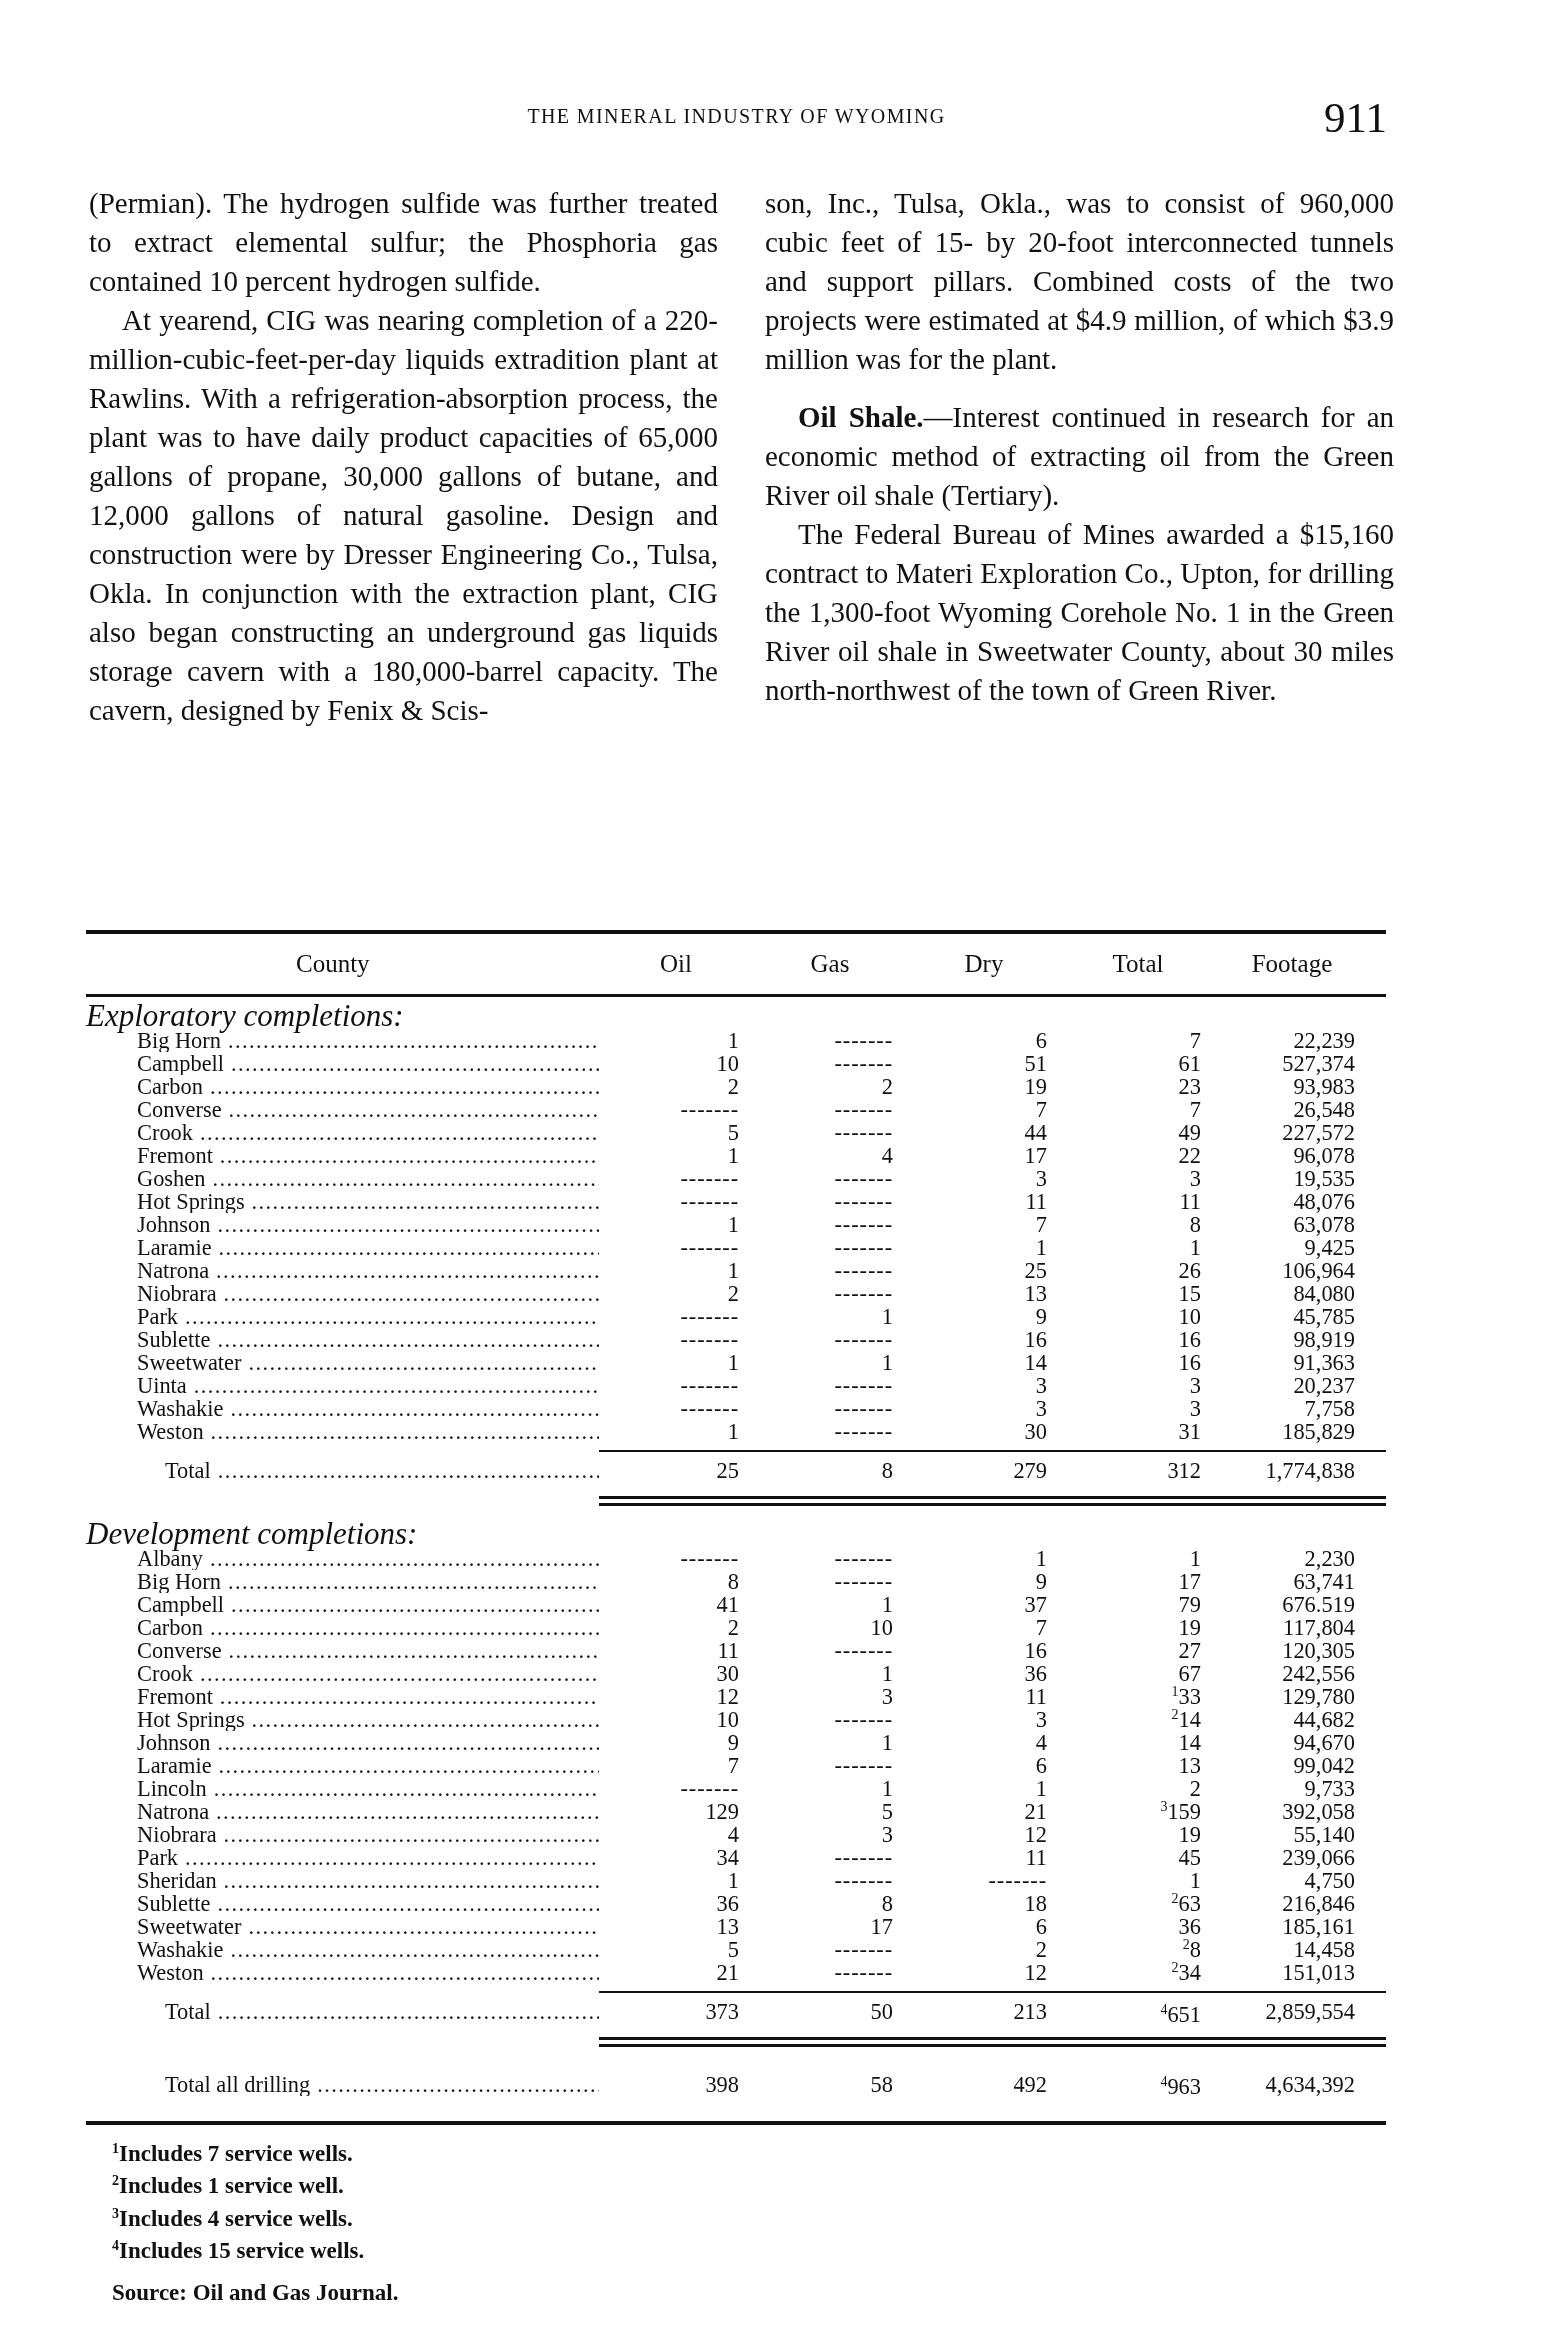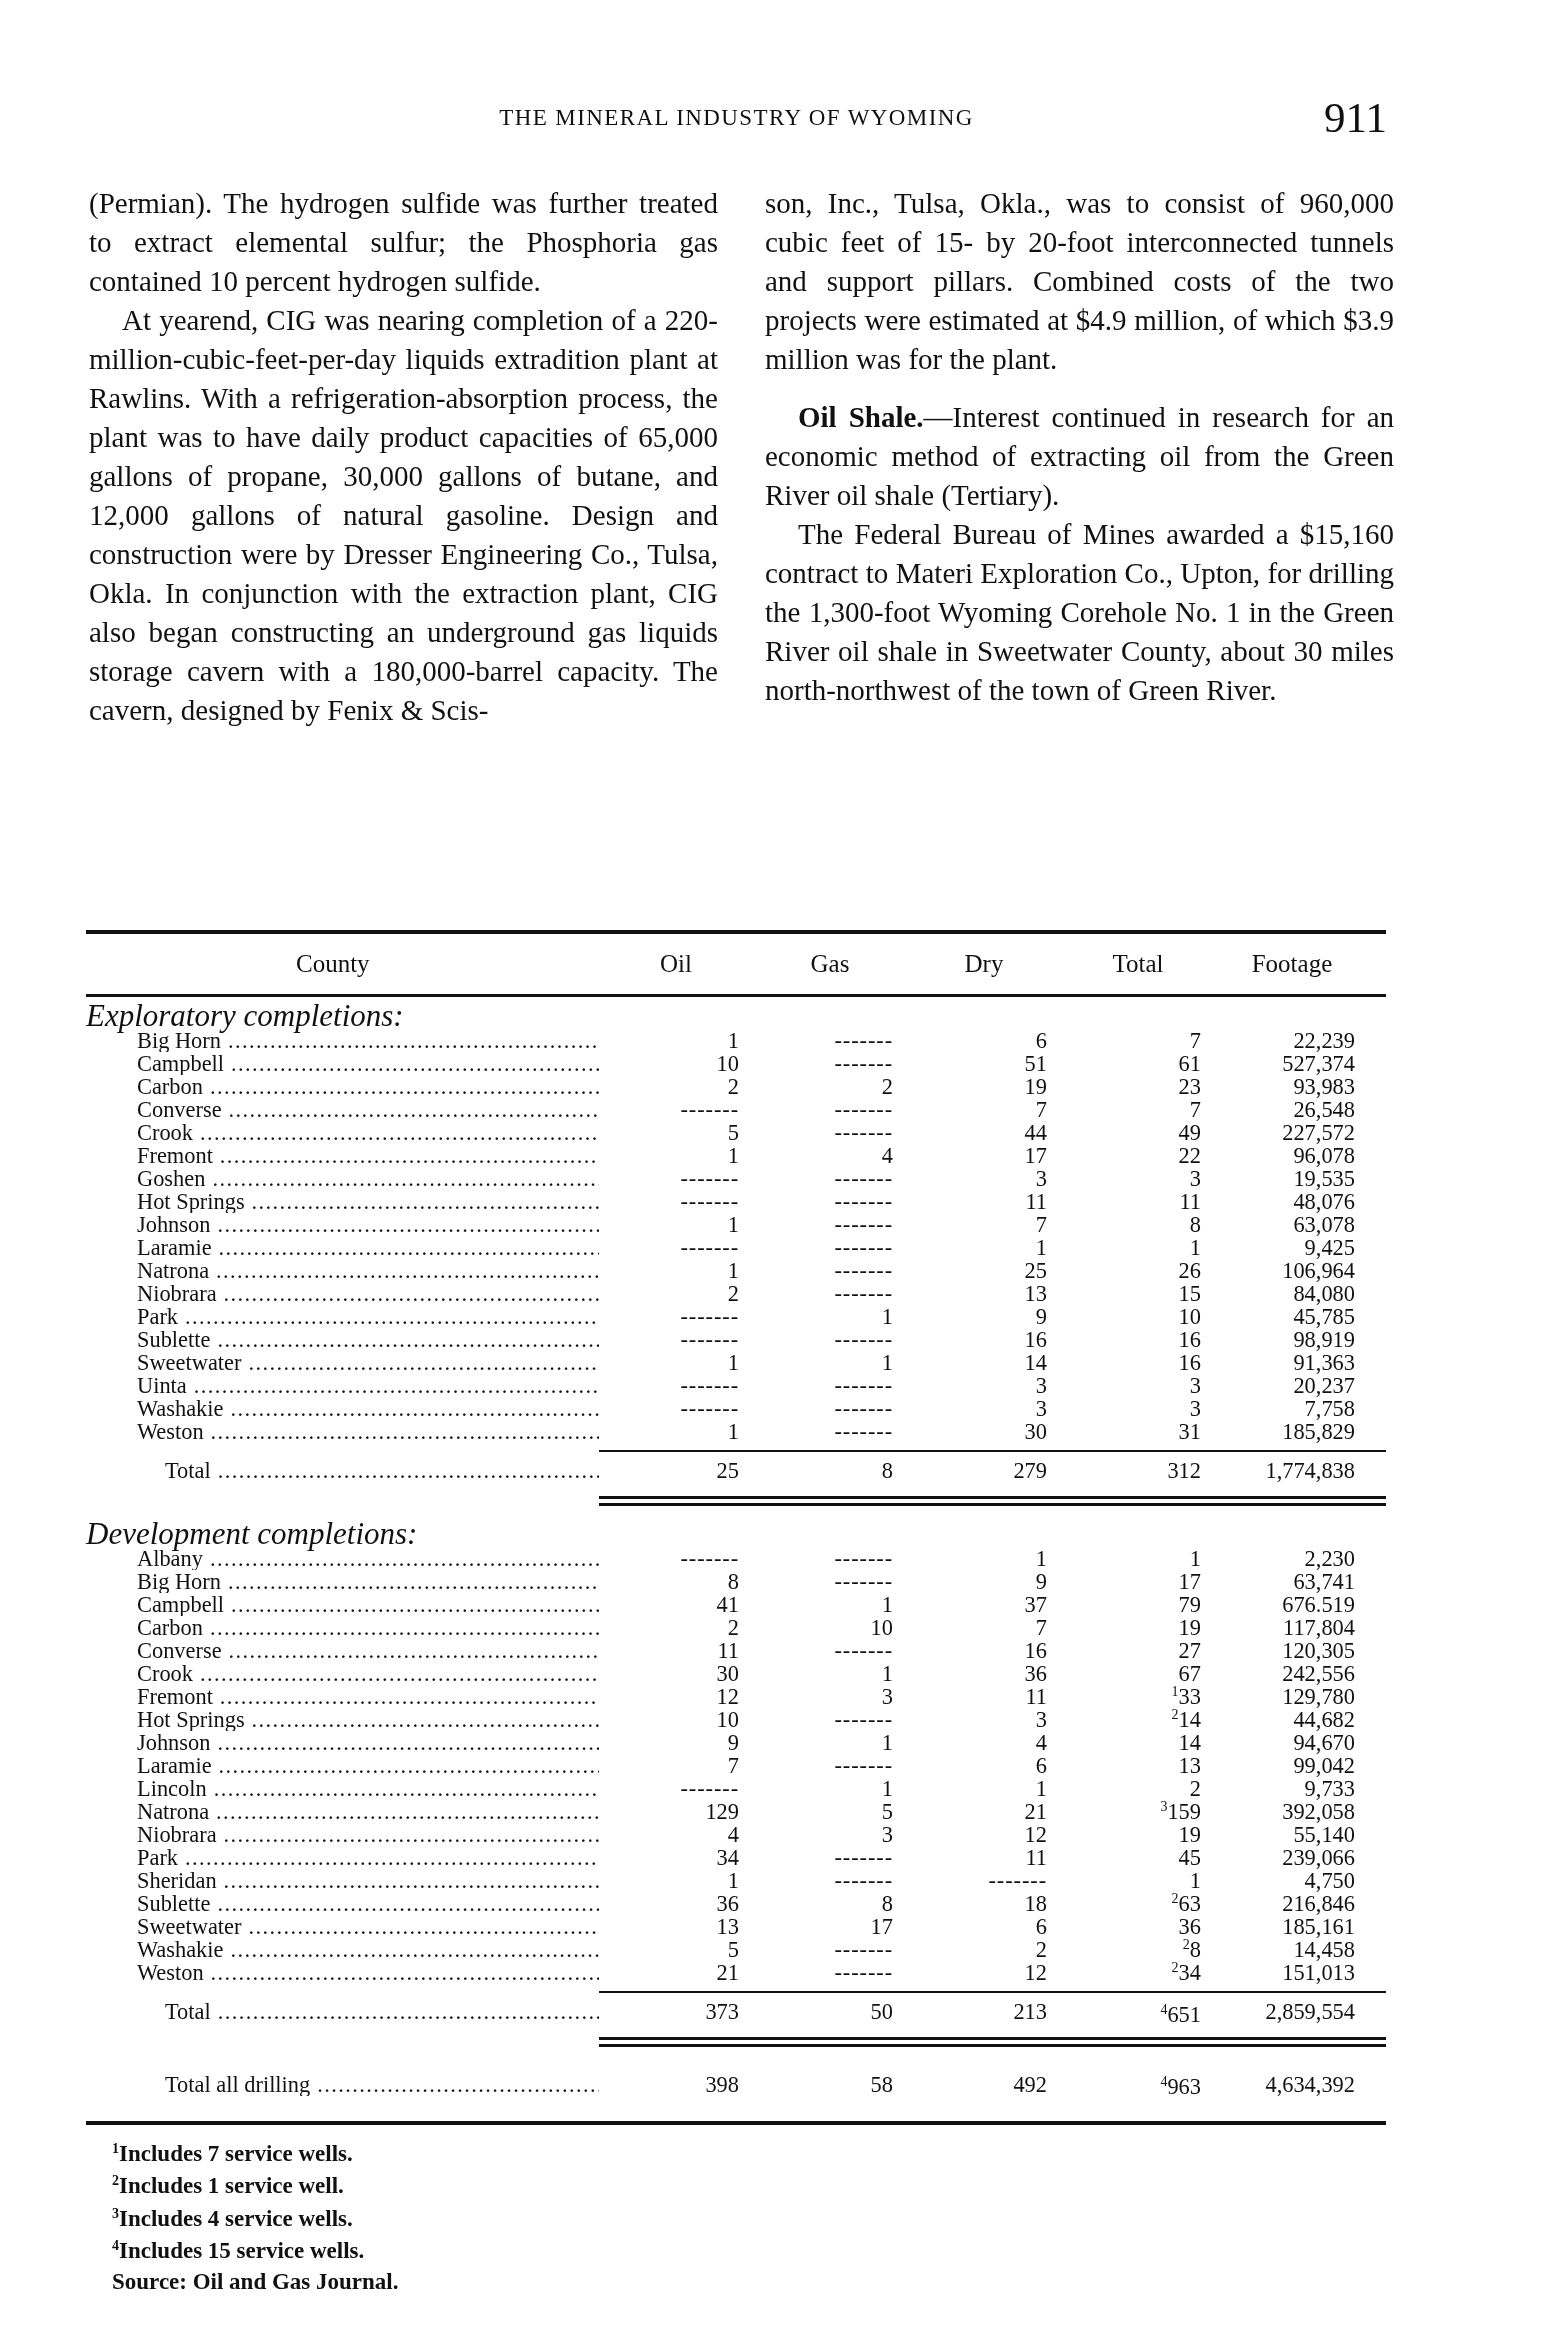--- a/index.html
+++ b/index.html
@@ -3,21 +3,21 @@
 <meta charset="utf-8">
 <style>
   html, body { margin: 0; padding: 0; background: #ffffff; }
   body {
     width: 1567px; height: 2508px; position: relative; overflow: hidden;
     font-family: "Liberation Serif", "DejaVu Serif", serif; color: #111;
   }
   .page { position: absolute; left: 0; top: 0; width: 1567px; height: 2508px; }
   .running-head {
     position: absolute; top: 105px; left: 84px; width: 1305px;
-    text-align: center; font-size: 23px; letter-spacing: 1.4px;
+    text-align: center; font-size: 20px; letter-spacing: 1.4px;
   }
   .page-number {
     position: absolute; top: 93px; left: 1324px; font-size: 43px;
   }
   .columns {
     position: absolute; top: 184px; left: 89px; width: 1305px;
     display: flex; justify-content: space-between;
   }
   .col { width: 629px; font-size: 29px; line-height: 39px; text-align: justify; }
   .col p { margin: 0; text-indent: 0; }
@@ -45,21 +45,21 @@
     letter-spacing: 1.4px;
   }
   .row .num { width: 154px; text-align: right; box-sizing: border-box; padding-right: 14px; }
   .section-label { font-size: 31px; height: 27px; line-height: 27px; padding-left: 0; font-style: italic; }
   .total-row { height: 37px; align-items: center; }
   .total-row .name { padding-left: 79px; }
   .sub-rule-wrap { margin-left: 513px; }
   .dash { letter-spacing: 0.9px; }
   sup { font-size: 14px; vertical-align: 8.4px; }
   .footnotes { position: absolute; top: 2135px; left: 112px; font-size: 23px; line-height: 27px; font-weight: bold; }
-  .source { margin-top: 3px; }
+  .source { margin-top: 14px; }
 </style>
 </head>
 <body>
 
 <div class="page">
   <div class="running-head">THE MINERAL INDUSTRY OF WYOMING</div>
   <div class="page-number">911</div>
 
   <div class="columns">
     <div class="col">

